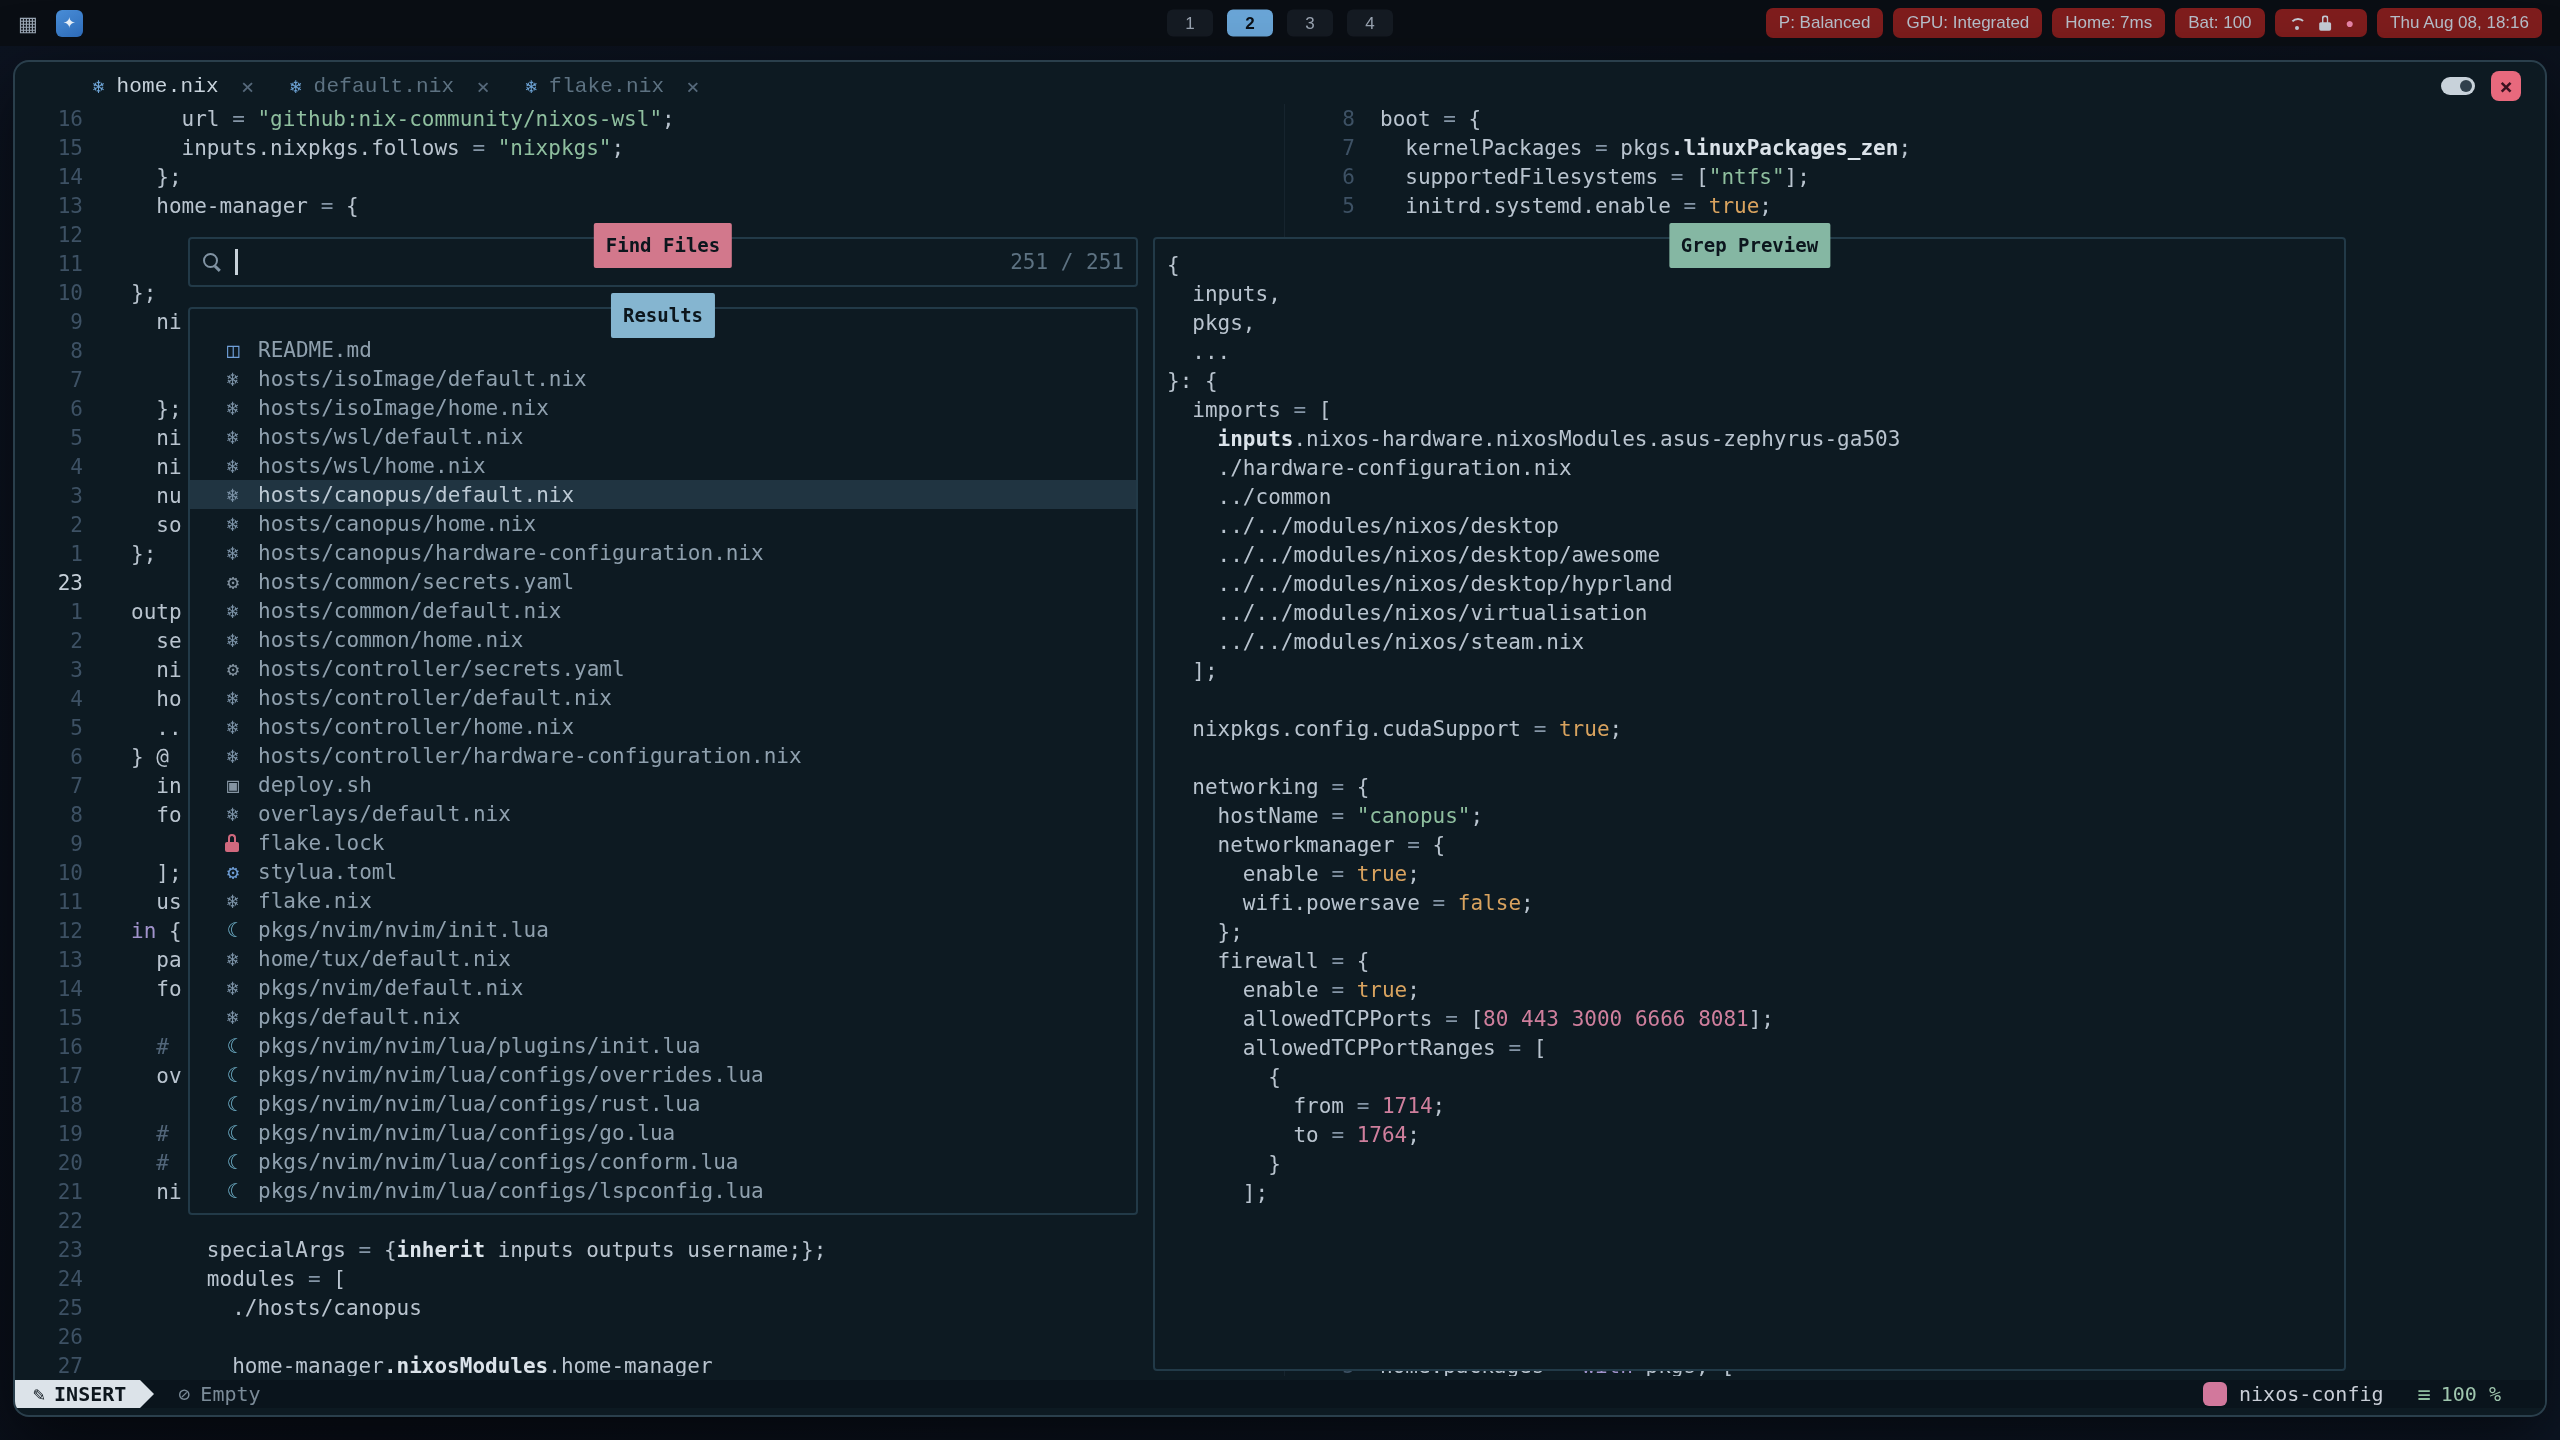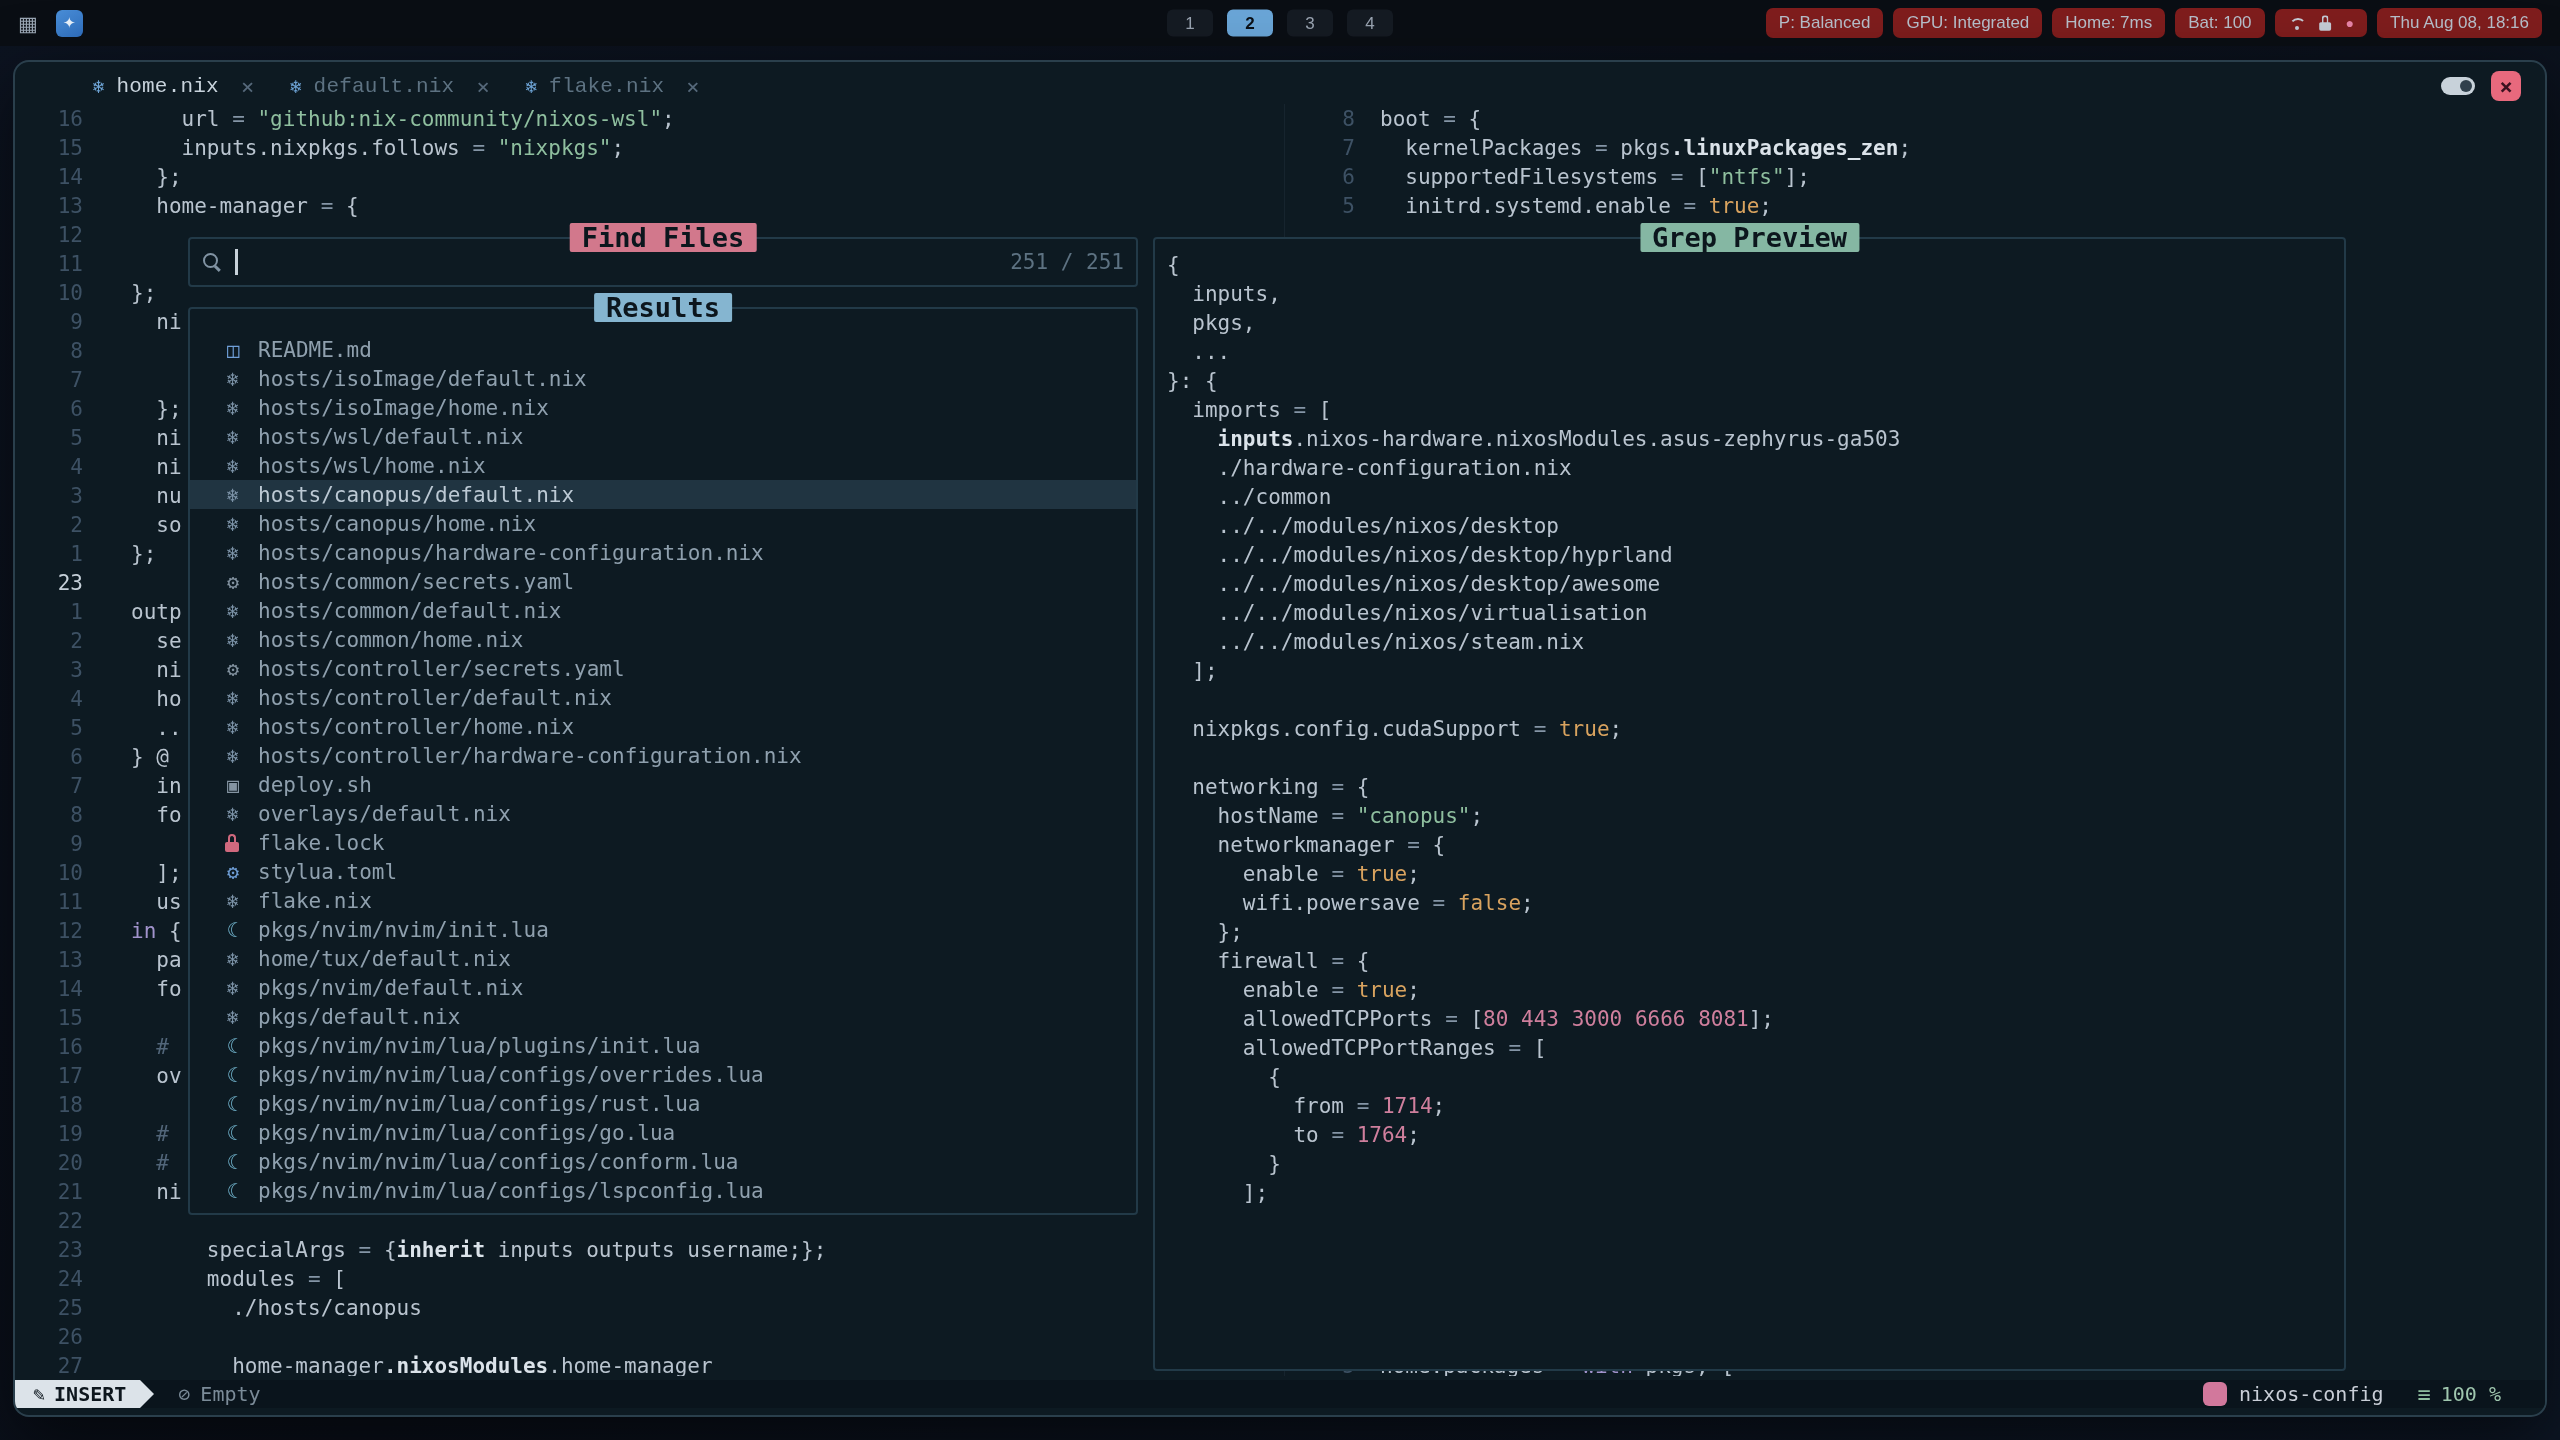--- a/index.html
+++ b/index.html
@@ -68,21 +68,21 @@
   .tk-b{color:#dbe3ea;font-weight:bold;}
   .tk-k{color:#a193cc;}
   .tk-c{color:#52667a;}
   .tk-op{color:#8495a6;}
   
   .float{position:absolute;background:#0d1a22;border:2px solid #223a48;border-radius:4px;box-sizing:border-box;}
   .float-prompt{left:173px;top:175px;width:950px;height:50px;}
   .float-results{left:173px;top:245px;width:950px;height:908px;}
   .float-preview{left:1138px;top:175px;width:1193px;height:1134px;}
   .badge{position:absolute;top:-16px;left:50%;transform:translateX(-50%);
-    font-size:27px;line-height:29px;padding:0 12px;color:#0c161d;font-weight:bold;border-radius:2px;white-space:nowrap;}
+    font-size:19px;line-height:29px;padding:8px 12px;color:#0c161d;font-weight:bold;border-radius:2px;white-space:nowrap;}
   .badge-pink{background:#d2788c;}
   .badge-blue{background:#85b5d0;}
   .badge-green{background:#85b7a3;}
   .prompt-row{display:flex;align-items:center;height:100%;padding:0 12px;}
   .search-icon{position:relative;width:20px;height:20px;display:inline-block;}
   .search-icon::before{content:"";position:absolute;left:1px;top:1px;width:11px;height:11px;
     border:2px solid #8193a3;border-radius:50%;}
   .search-icon::after{content:"";position:absolute;width:7px;height:2.5px;background:#8193a3;
     transform:rotate(45deg);right:1px;bottom:3px;}
   .cursor{width:3px;height:26px;background:#c8d2da;margin-left:13px;}
@@ -312,22 +312,22 @@
         <div class="ed-line"><span class="ed-code"><span>{</span></span></div>
         <div class="ed-line"><span class="ed-code"><span>  inputs,</span></span></div>
         <div class="ed-line"><span class="ed-code"><span>  pkgs,</span></span></div>
         <div class="ed-line"><span class="ed-code"><span>  ...</span></span></div>
         <div class="ed-line"><span class="ed-code"><span>}: {</span></span></div>
         <div class="ed-line"><span class="ed-code"><span>  imports </span><span class="tk-op">= </span><span>[</span></span></div>
         <div class="ed-line"><span class="ed-code"><span>    </span><span class="tk-b">inputs</span><span>.nixos-hardware.nixosModules.asus-zephyrus-ga503</span></span></div>
         <div class="ed-line"><span class="ed-code"><span>    ./hardware-configuration.nix</span></span></div>
         <div class="ed-line"><span class="ed-code"><span>    ../common</span></span></div>
         <div class="ed-line"><span class="ed-code"><span>    ../../modules/nixos/desktop</span></span></div>
+        <div class="ed-line"><span class="ed-code"><span>    ../../modules/nixos/desktop/awesome</span></span></div>
         <div class="ed-line"><span class="ed-code"><span>    ../../modules/nixos/desktop/hyprland</span></span></div>
-        <div class="ed-line"><span class="ed-code"><span>    ../../modules/nixos/desktop/awesome</span></span></div>
         <div class="ed-line"><span class="ed-code"><span>    ../../modules/nixos/virtualisation</span></span></div>
         <div class="ed-line"><span class="ed-code"><span>    ../../modules/nixos/steam.nix</span></span></div>
         <div class="ed-line"><span class="ed-code"><span>  ];</span></span></div>
         <div class="ed-line"><span class="ed-code"></span></div>
         <div class="ed-line"><span class="ed-code"><span>  nixpkgs.config.cudaSupport </span><span class="tk-op">= </span><span class="tk-bool">true</span><span>;</span></span></div>
         <div class="ed-line"><span class="ed-code"></span></div>
         <div class="ed-line"><span class="ed-code"><span>  networking </span><span class="tk-op">= </span><span>{</span></span></div>
         <div class="ed-line"><span class="ed-code"><span>    hostName </span><span class="tk-op">= </span><span class="tk-s">"canopus"</span><span>;</span></span></div>
         <div class="ed-line"><span class="ed-code"><span>    networkmanager </span><span class="tk-op">= </span><span>{</span></span></div>
         <div class="ed-line"><span class="ed-code"><span>      enable </span><span class="tk-op">= </span><span class="tk-bool">true</span><span>;</span></span></div>

